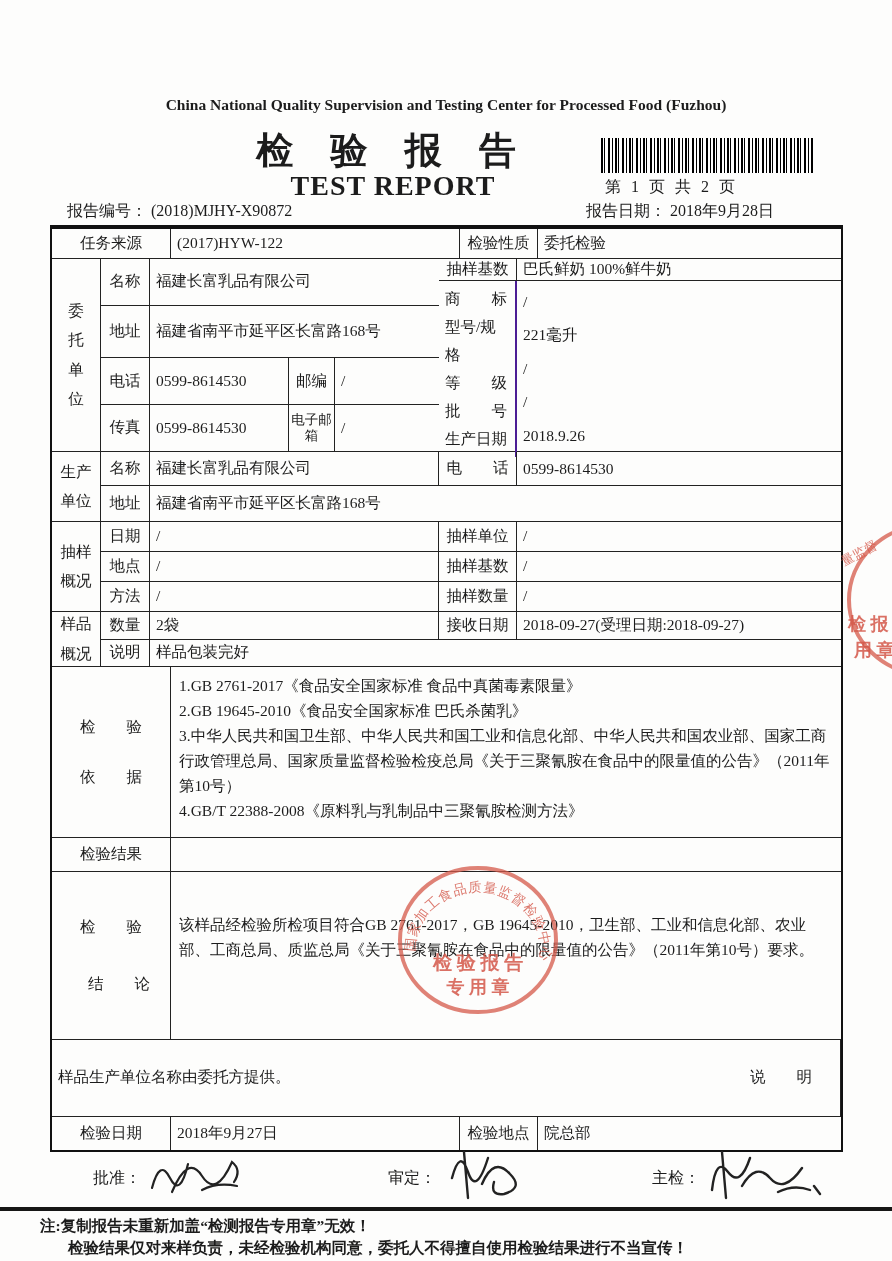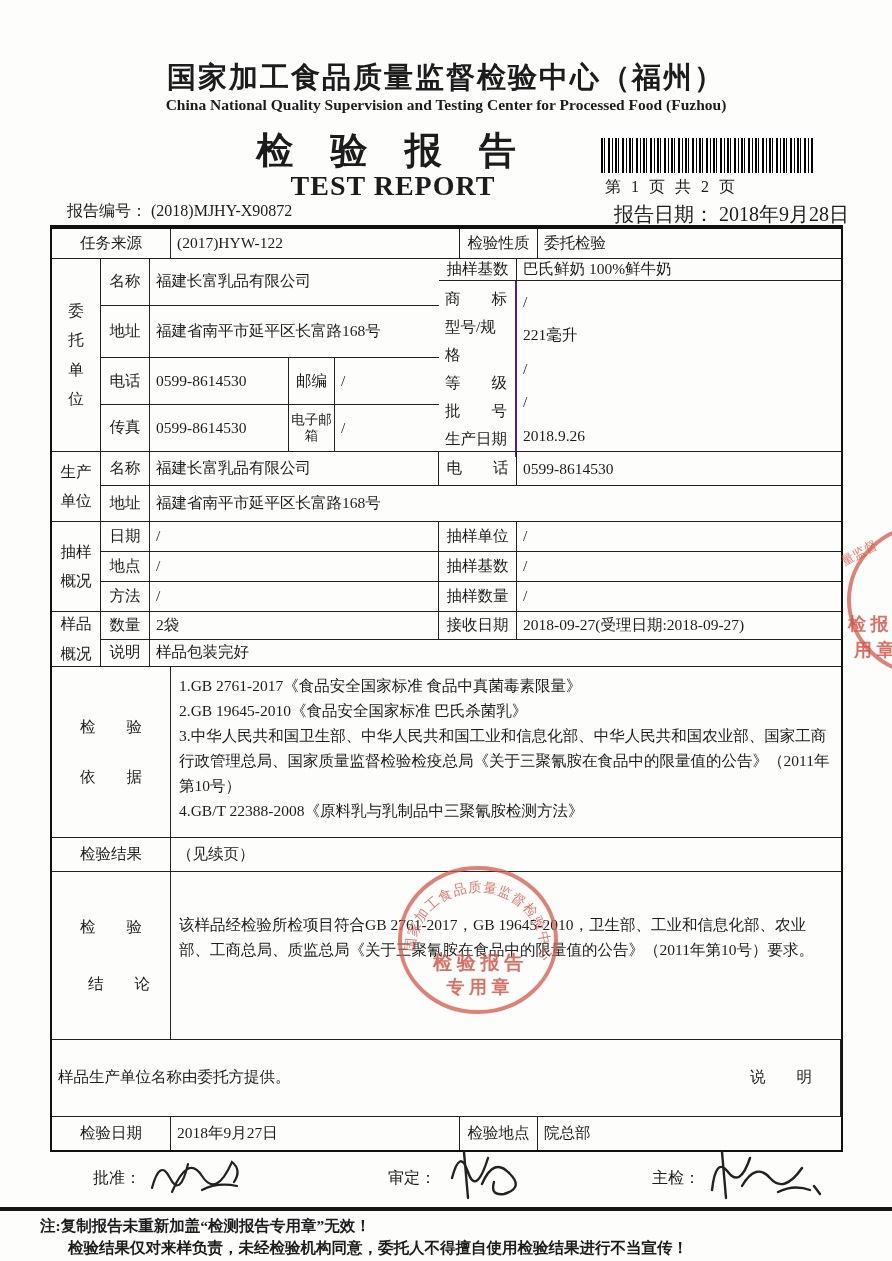--- a/index.html
+++ b/index.html
@@ -8,21 +8,21 @@
   .abs{position:absolute;}
   
   .org-cn{left:0;top:58px;width:100%;text-align:center;font-size:29px;font-weight:bold;letter-spacing:2px;}
   .org-en{left:0;top:96px;width:100%;text-align:center;font-size:15.5px;font-weight:bold;}
   .title-cn{left:228px;top:126px;width:330px;text-align:center;font-size:37px;font-weight:bold;letter-spacing:14px;}
   .title-en{left:228px;top:170px;width:330px;text-align:center;font-size:28px;font-weight:bold;letter-spacing:1px;}
   .barcode{left:601px;top:138px;width:212px;height:35px;
     background:repeating-linear-gradient(90deg,#000 0,#000 2px,#fff 2px,#fff 3px,#000 3px,#000 4px,#fff 4px,#fff 7px,#000 7px,#000 9px,#fff 9px,#fff 11px,#000 11px,#000 12px,#fff 12px,#fff 14px);}
   .pageinfo{left:605px;top:177px;font-size:16px;letter-spacing:3px;}
   .repno{left:55px;top:201px;font-size:16px;margin-left:12px;}
-  .repdate{left:614px;top:201px;font-size:20px;}
+  .repdate{left:586px;top:201px;font-size:16px;}
   
   .tbl{left:50px;top:225px;width:793px;height:927px;border:2px solid #111;border-top-width:4px;
        display:flex;flex-direction:column;box-sizing:border-box;font-size:15.5px;}
   .row{display:flex;border-bottom:1px solid #222;box-sizing:border-box;}
   .row.last{border-bottom:none;}
   .cell{border-right:1px solid #222;box-sizing:border-box;display:flex;align-items:center;padding:0 6px;overflow:hidden;}
   .cell.nbr{border-right:none;}
   .cell.ctr{justify-content:center;padding:0 2px;text-align:center;}
   .col{display:flex;flex-direction:column;box-sizing:border-box;}
   .w-outer{width:49px;flex:none;}
@@ -41,21 +41,20 @@
   .hr-thick{left:0;top:1207px;width:892px;height:4px;background:#161616;}
   .foot1{left:40px;top:1216px;font-size:15.5px;font-weight:600;}
   .foot2{left:68px;top:1238px;font-size:15.5px;font-weight:600;}
   .stamp{pointer-events:none;}
 </style>
 </head>
 <body>
 
 <div class="page">
 
-  <div class="abs org-cn">国家加工食品质量监督检验中心（福州）</div>
   <div class="abs org-en">China National Quality Supervision and Testing Center for Processed Food (Fuzhou)</div>
   <div class="abs title-cn">检 验 报 告</div>
   <div class="abs title-en">TEST REPORT</div>
   <div class="abs barcode"></div>
   <div class="abs pageinfo">第 1 页  共 2 页</div>
   <div class="abs repno">报告编号： (2018)MJHY-X90872</div>
   <div class="abs repdate">报告日期： 2018年9月28日</div>
 
   <div class="abs tbl">
 
@@ -194,21 +193,20 @@
       <div class="cell nbr grow multiline" style="align-items:flex-start;">
         <div>1.GB 2761-2017《食品安全国家标准 食品中真菌毒素限量》</div>
         <div>2.GB 19645-2010《食品安全国家标准 巴氏杀菌乳》</div>
         <div>3.中华人民共和国卫生部、中华人民共和国工业和信息化部、中华人民共和国农业部、国家工商行政管理总局、国家质量监督检验检疫总局《关于三聚氰胺在食品中的限量值的公告》（2011年第10号）</div>
         <div>4.GB/T 22388-2008《原料乳与乳制品中三聚氰胺检测方法》</div>
       </div>
     </div>
 
     <div class="row" style="height:34px;">
       <div class="cell ctr w-lab2">检验结果</div>
-      <div class="cell nbr grow">（见续页）</div>
     </div>
 
     <div class="row" style="height:169px;">
       <div class="cell ctr w-lab2">
         <div class="vlabel">
           <div>检　　验</div>
           <div style="margin-top:28px;margin-left:16px;">结　　论</div>
         </div>
       </div>
       <div class="cell nbr grow multiline" style="align-items:flex-start;padding-top:40px;">该样品经检验所检项目符合GB 2761-2017，GB 19645-2010，卫生部、工业和信息化部、农业部、工商总局、质监总局《关于三聚氰胺在食品中的限量值的公告》（2011年第10号）要求。</div>

